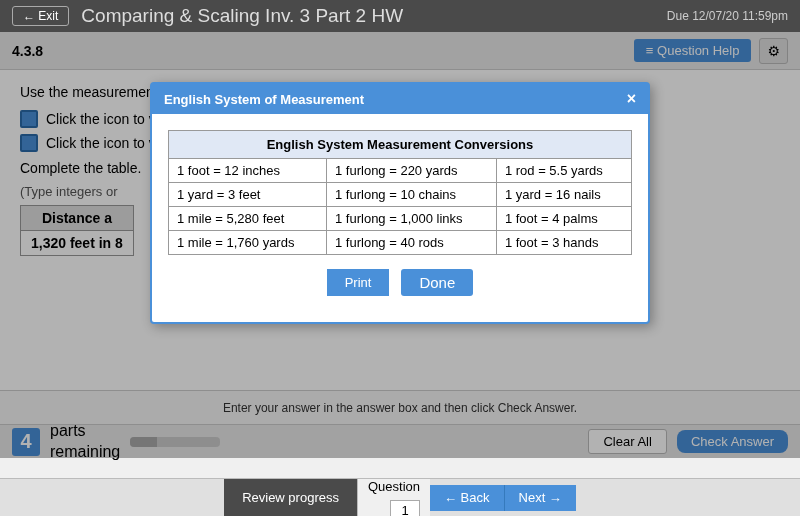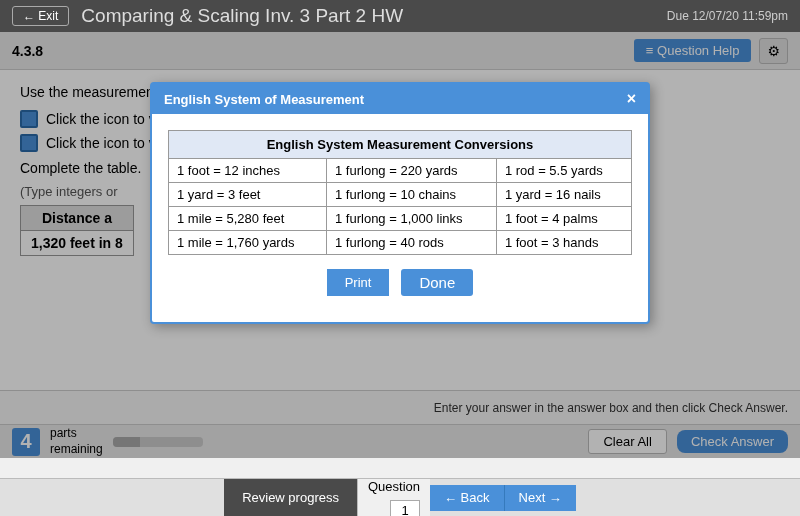--- a/index.html
+++ b/index.html
@@ -90,21 +90,21 @@
     .main-table { border-collapse: collapse; font-size: 14px; }
     .main-table th, .main-table td { border: 1px solid #999; padding: 4px 10px; font-weight: bold; }
     .main-table th { background: #e0e0e0; font-weight: bold; }
 
     
     .answer-row {
       background: #f5f5f5;
       border-top: 1px solid #ccc;
       display: flex;
       align-items: center;
-      justify-content: flex-end;
+      justify-content: center;
       padding: 0 12px;
       height: 34px;
     }
     .answer-note { font-size: 12px; color: #333; }
     .parts-row {
       background: #e8e8e8;
       border-top: 1px solid #ccc;
       display: flex;
       align-items: center;
       height: 34px;
@@ -378,21 +378,21 @@
       </div>
     </div>
   </div>
 
   <div class="answer-row" style="position:absolute; bottom:34px; left:0; right:0;">
     <span class="answer-note">Enter your answer in the answer box and then click Check Answer.</span>
   </div>
 
   <div class="parts-row" style="position:absolute; bottom:0; left:0; right:0;">
     <div class="parts-badge">4</div>
-    <div class="parts-label" style="font-size:12px; line-height:1.3;">parts<br>remaining</div>
+    <div class="parts-label" style="font-size:16px; line-height:1.3;">parts<br>remaining</div>
     <div class="progress-bar-bg">
       <div class="progress-bar-fill"></div>
     </div>
     <div class="spacer"></div>
     <button class="clear-all-btn">Clear All</button>
     <button class="check-answer-btn">Check Answer</button>
   </div>
 
 </div>
 

